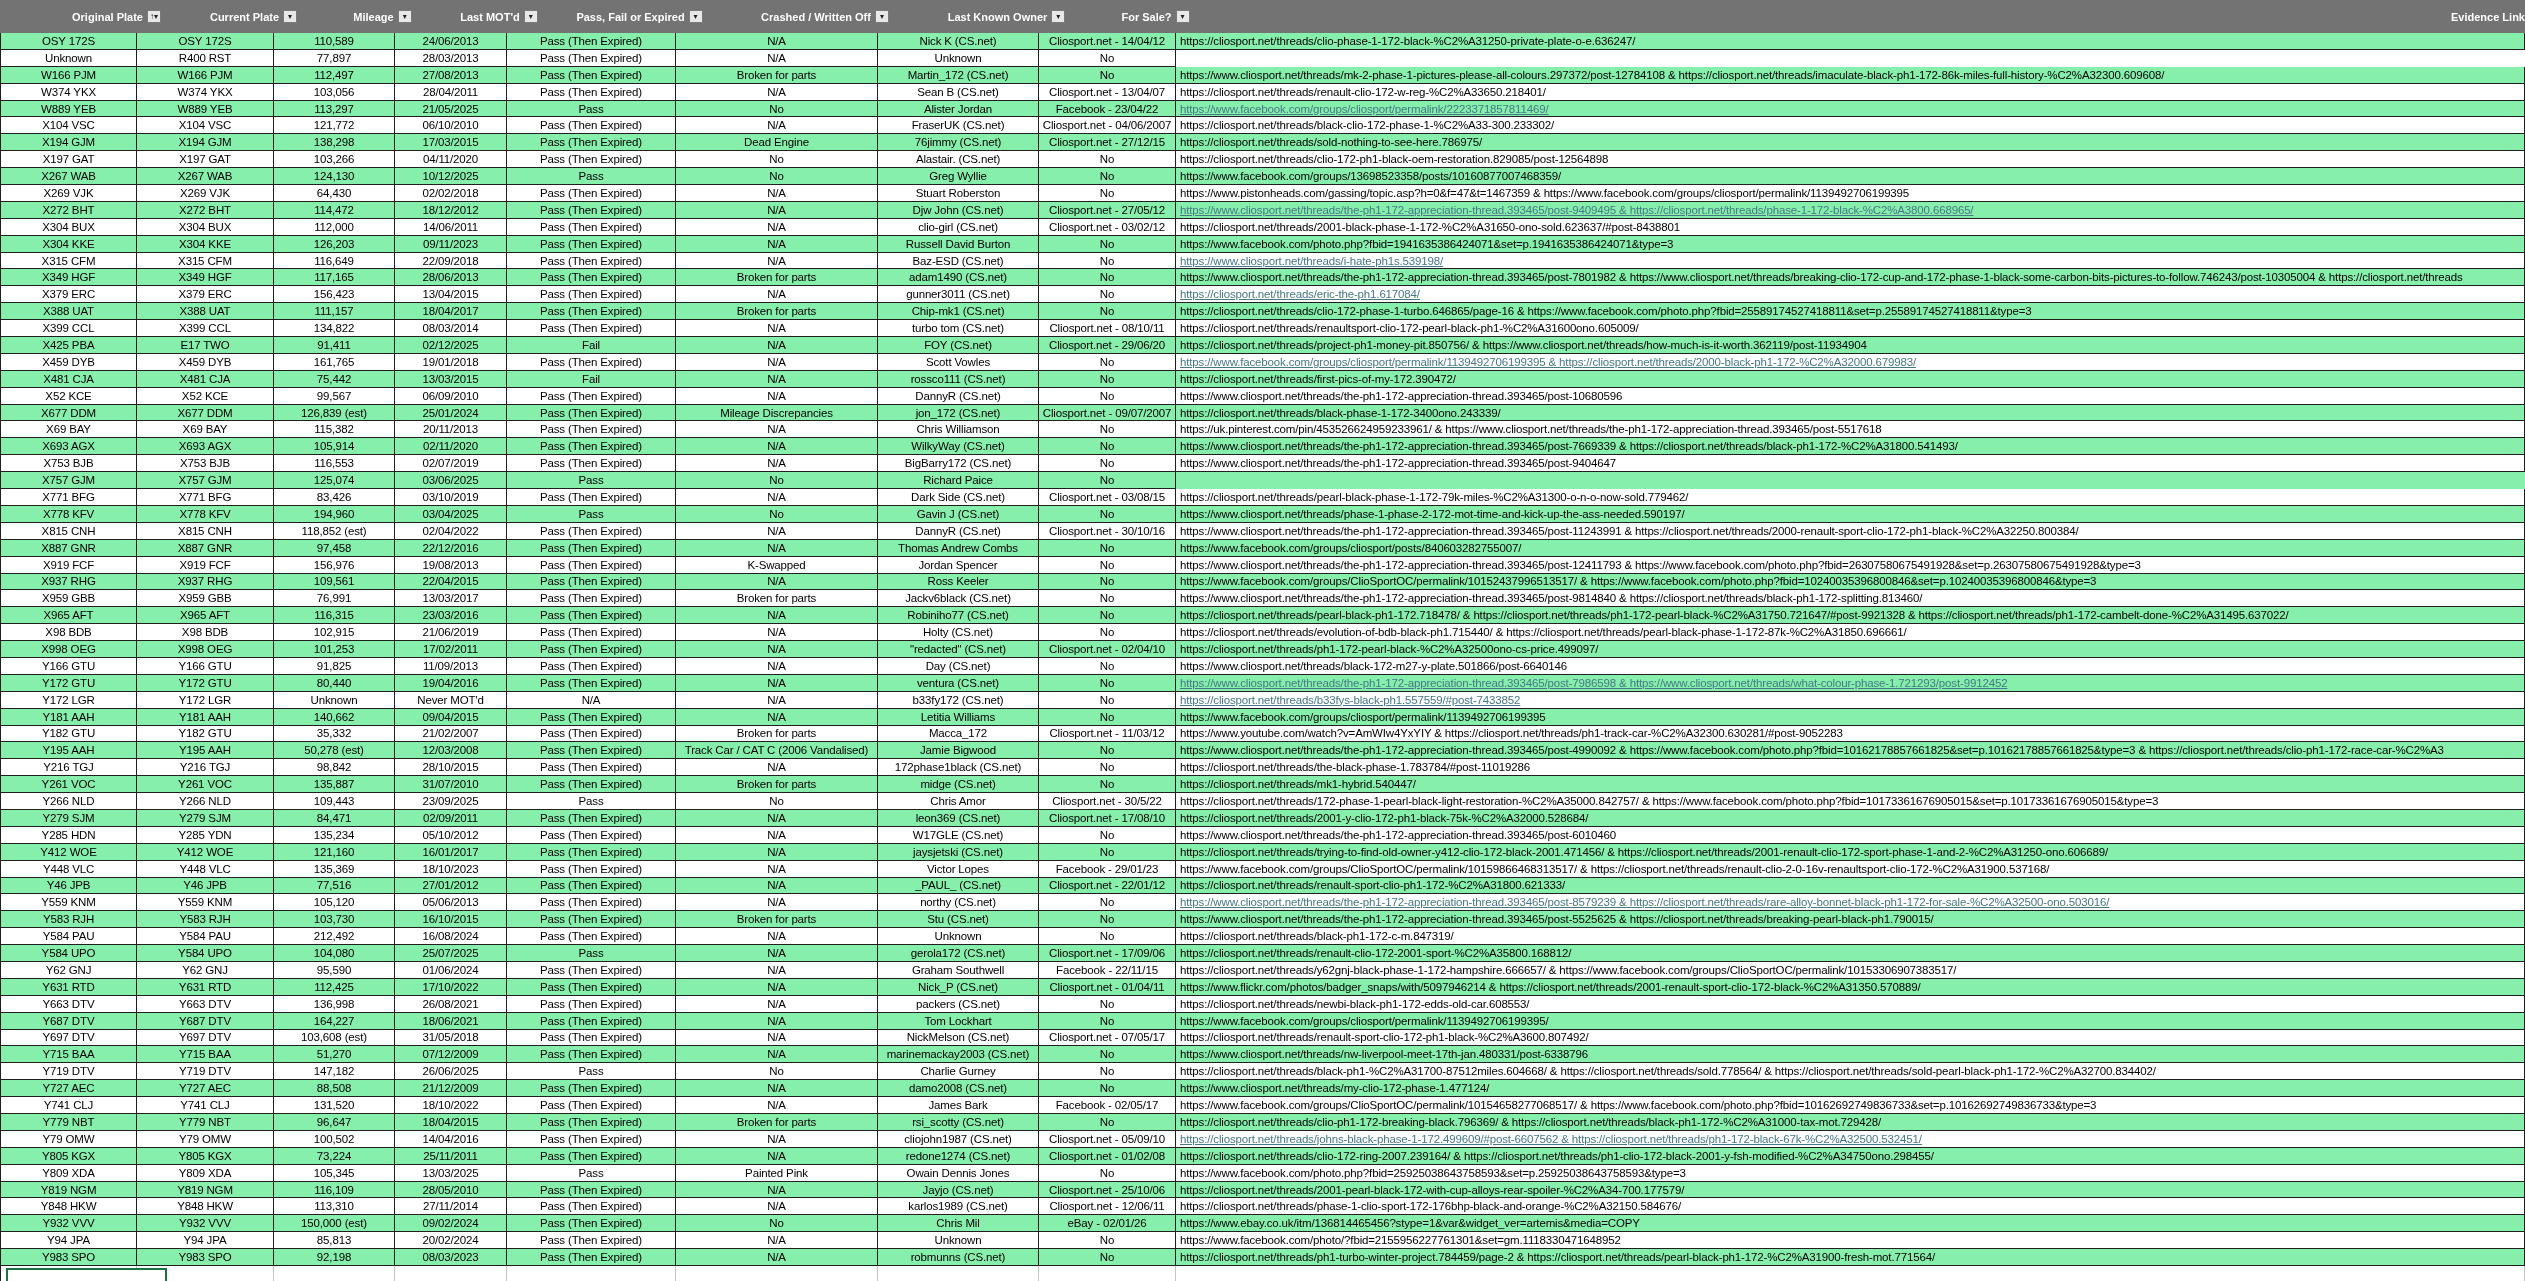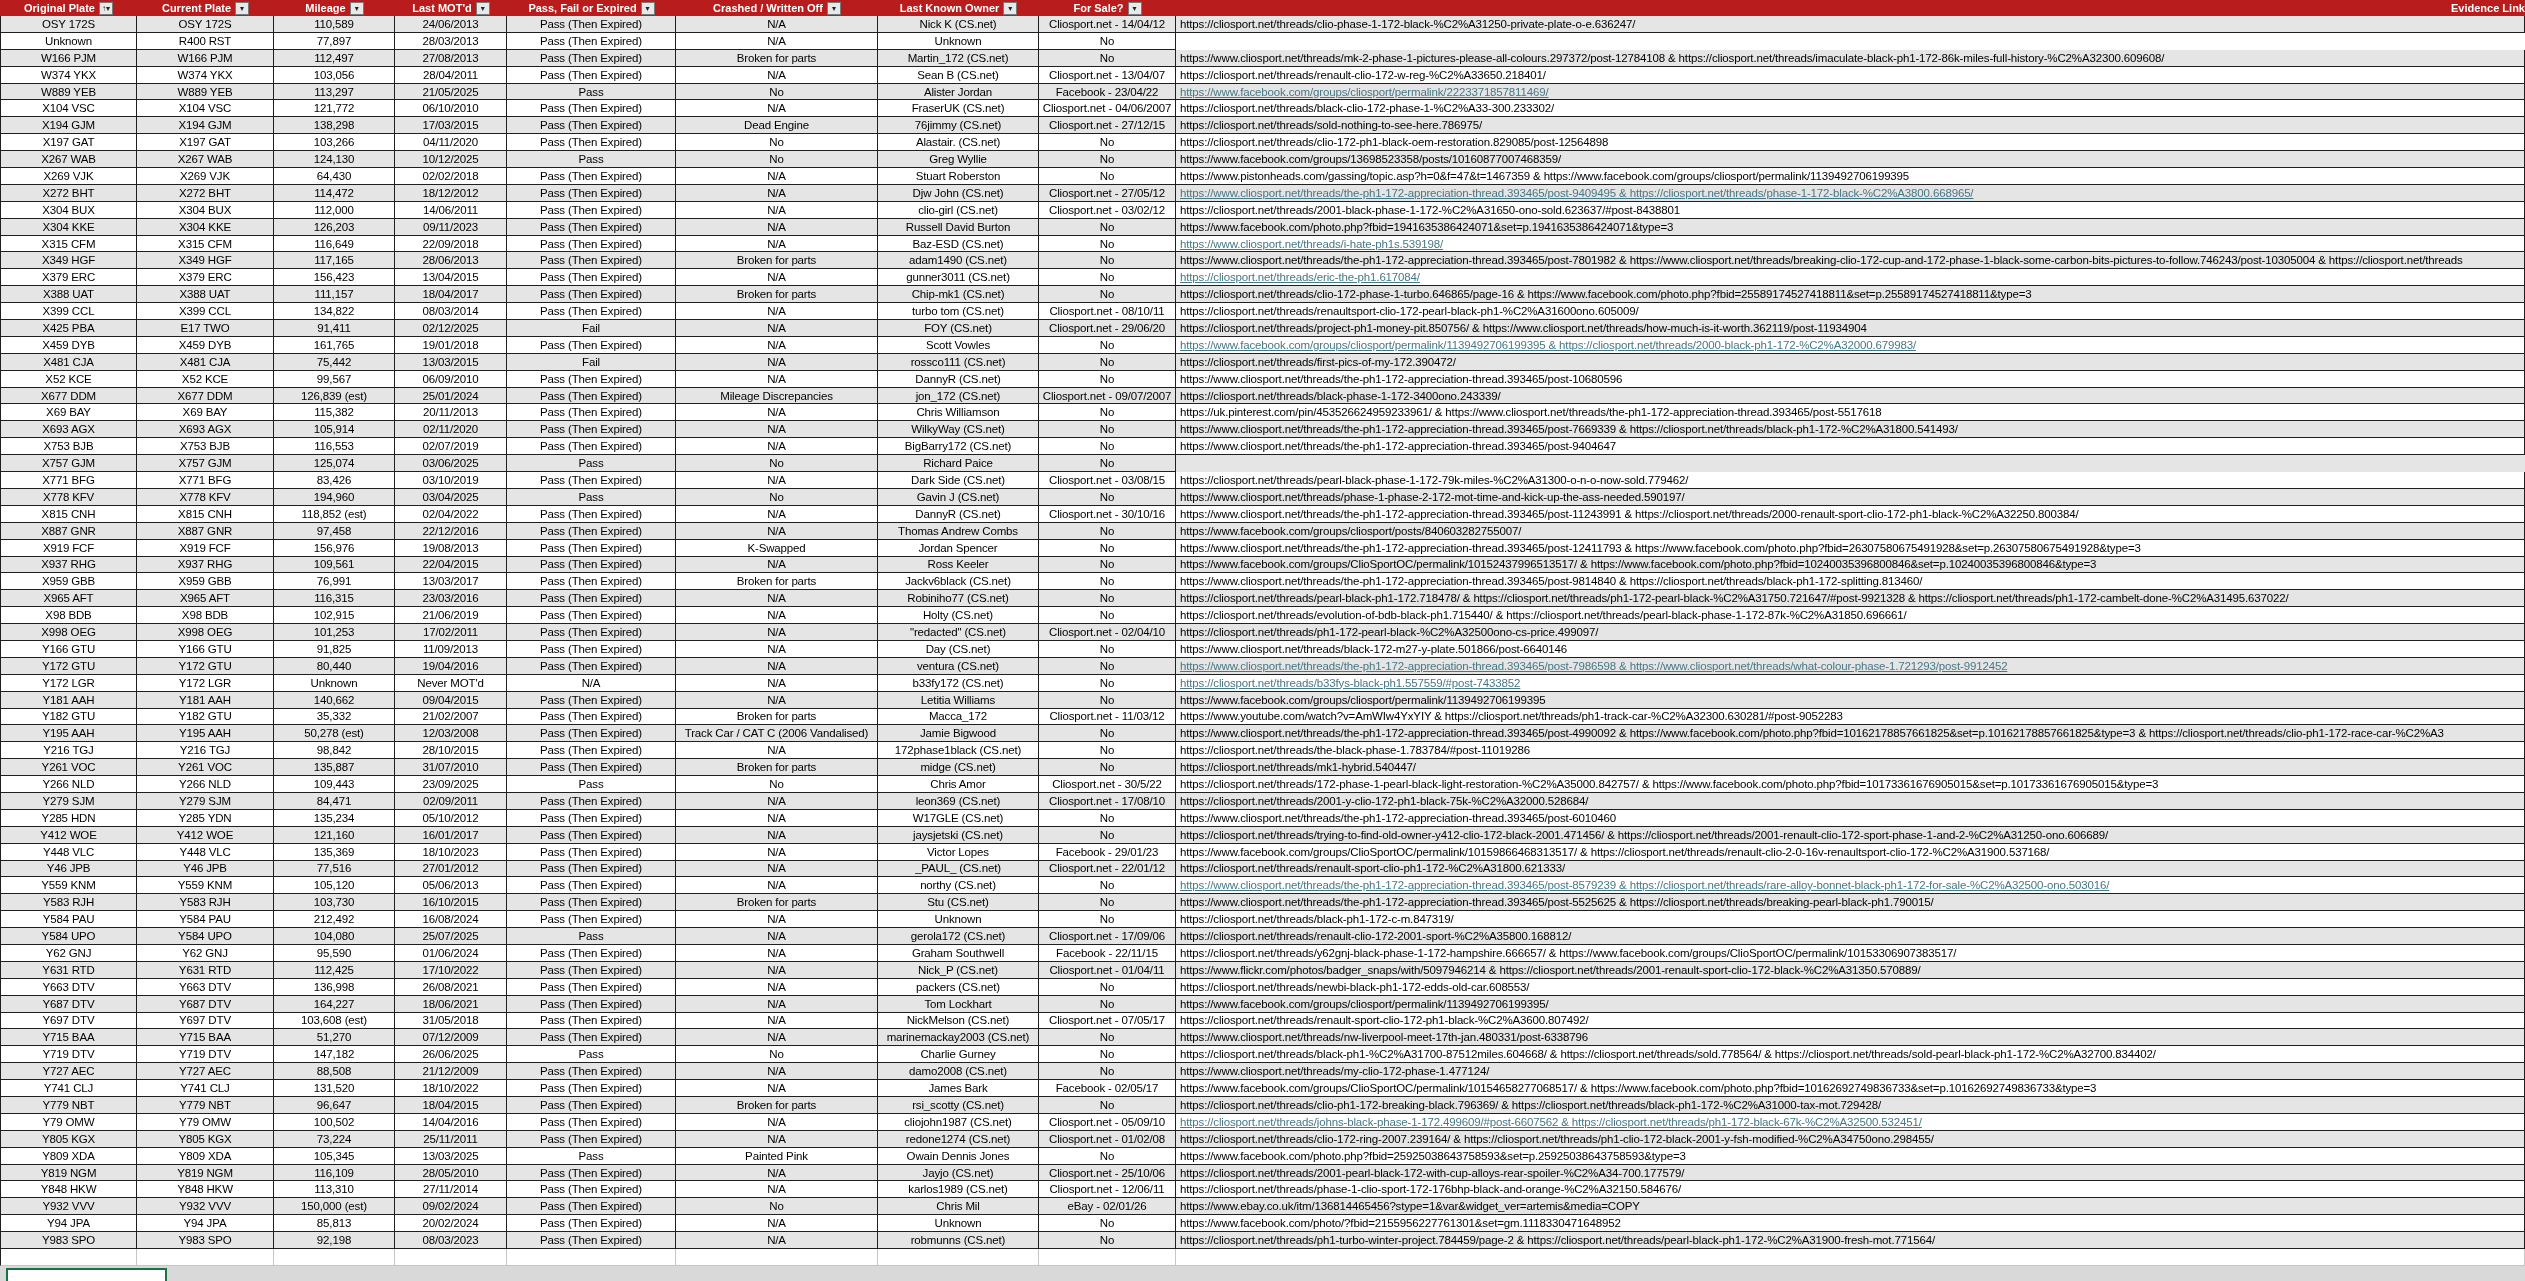--- a/index.html
+++ b/index.html
@@ -3,35 +3,35 @@
 <meta charset="utf-8">
 <style>
   * { box-sizing: border-box; }
   html,body { margin:0; padding:0; }
   body {
     width:2525px; height:1281px; overflow:hidden; position:relative;
     background:#ffffff; font-family:"Liberation Sans", sans-serif;
   }
   .sheet { width:2525px; }
   .header-row {
-    display:flex; height:16px; background:#b91c1c; color:#ffffff;
-    font-weight:bold; font-size:11px;
+    display:flex; height:33px; background:#737373; color:#ffffff;
+    font-weight:bold; font-size:11px;padding-left:48px;
   }
   .hcell {
     display:flex; align-items:center; justify-content:center; gap:4px;
     white-space:nowrap; overflow:hidden;
   }
   .hcell.left { justify-content:flex-end; padding-left:6px; }
   .fbtn {
     flex:0 0 auto; width:14px; height:13px; background:#e8e8e8;
     border:1px solid #7a7a7a; color:#222; font-size:8px; line-height:11px;
     text-align:center; font-weight:normal; cursor:pointer;
   }
   .row { display:flex; height:16.9px; font-size:11.5px; color:#000; }
-  .row.gray  { background:#e5e5e5; }
+  .row.gray  { background:#86efac; }
   .row.white { background:#ffffff; }
   .cell {
     display:flex; align-items:center; justify-content:center;
     white-space:nowrap; overflow:hidden; letter-spacing:-0.15px;
     border-right:1px solid #1f1f1f; border-bottom:1px solid #1f1f1f;
   }
   .cell.c0 { border-left:1px solid #1f1f1f; }
   .cell.left { justify-content:flex-start; padding-left:4px; }
   .cell.visited { color:#467886; text-decoration:underline; }
   .c0{width:137px}.c1{width:137px}.c2{width:121px}.c3{width:112px}

